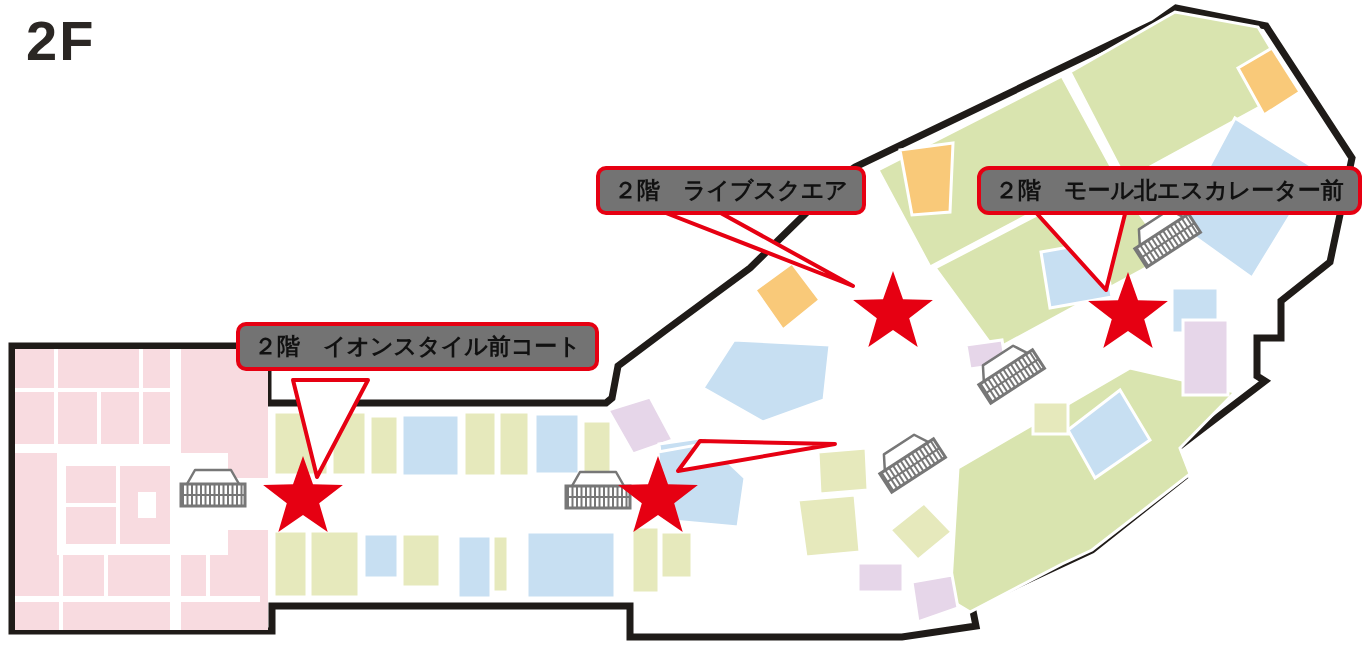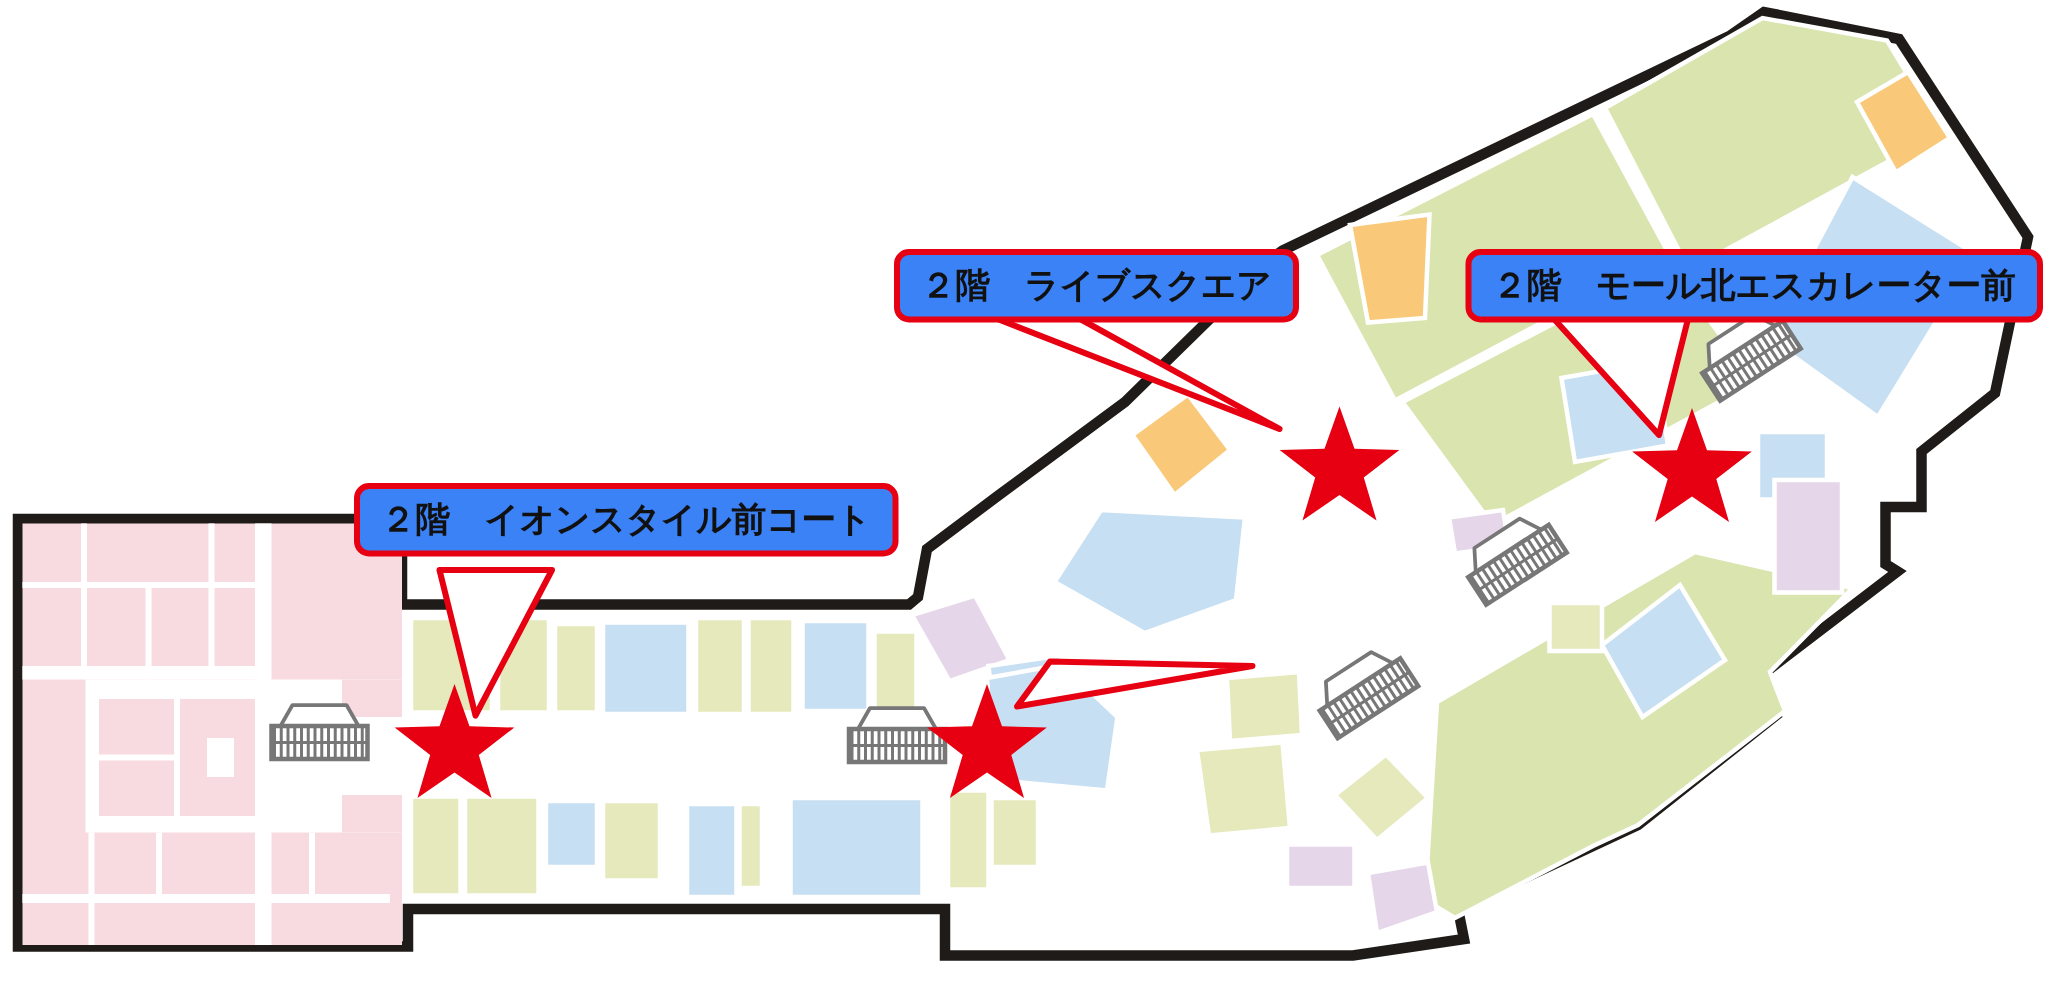--- a/index.html
+++ b/index.html
@@ -19,21 +19,21 @@
   .gs{fill:var(--c-green_small,#e6e9bc);stroke:#fff;stroke-width:3;}
   .bl{fill:var(--c-blue,#c7dff2);stroke:#fff;stroke-width:3;}
   .or{fill:var(--c-orange,#f9c979);stroke:#fff;stroke-width:3;}
   .lv{fill:var(--c-lavender,#e6d6e9);stroke:#fff;stroke-width:3;}
   .star{fill:var(--c-red,#e60012);}
   .pointer{fill:#ffffff;stroke:var(--c-red,#e60012);stroke-width:4;stroke-linejoin:round;}
   .esc-line{stroke:var(--c-icon_gray,#777);stroke-width:2;}
   .esc-box{fill:none;stroke:var(--c-icon_gray,#777);stroke-width:3;}
   .esc-top{fill:#fff;stroke:var(--c-icon_gray,#777);stroke-width:2.5;stroke-linejoin:round;}
   .callout{
-    position:absolute;background:#3b82f6;border:4px solid var(--c-red,#e60012);
+    position:absolute;background:#737373;border:4px solid var(--c-red,#e60012);
     border-radius:10px;padding:5px 14px;white-space:nowrap;
     font-size:23px;font-weight:bold;color:var(--c-text,#111);z-index:5;
   }
 </style>
 </head>
 <body>
 
 <div class="stage">
 
   <svg class="map" width="1367" height="672" viewBox="0 0 1367 672">
@@ -157,24 +157,25 @@
     </g>
 
     <g>
       <use href="#star5" class="star" transform="translate(893,313)"></use>
       <use href="#star5" class="star" transform="translate(1128,314)"></use>
       <use href="#star5" class="star" transform="translate(303,498)"></use>
       <use href="#star5" class="star" transform="translate(658,498)"></use>
     </g>
   </svg>
 
+  <div class="floor-title">2F</div>
 
   <div class="callout" style="left:596px;top:166px;">
     <span>２階　ライブスクエア</span>
   </div>
-  <div class="callout" style="left:977px;top:166px;">
+  <div class="callout" style="left:977px;top:166px;border-radius:12px;">
     <span>２階　モール北エスカレーター前</span>
   </div>
   <div class="callout" style="left:236px;top:322px;">
     <span>２階　イオンスタイル前コート</span>
   </div>
 
 </div>
 
 </body></html>

